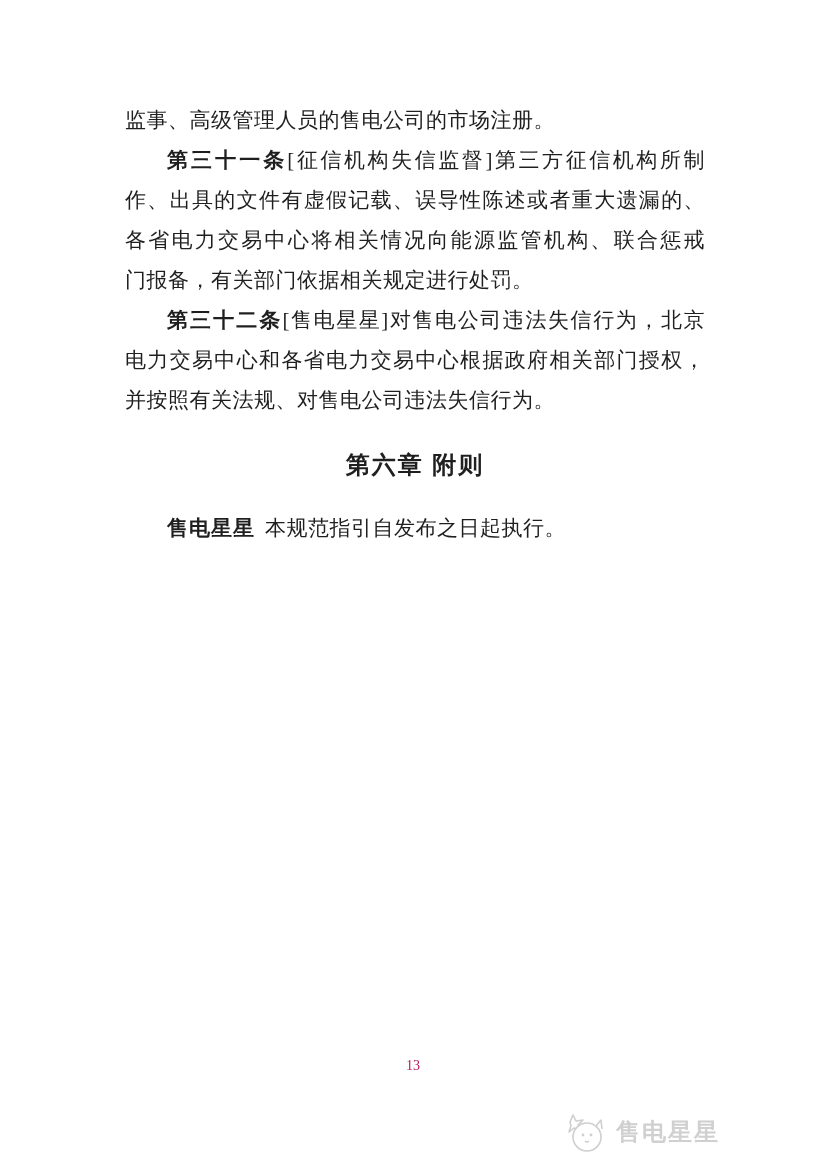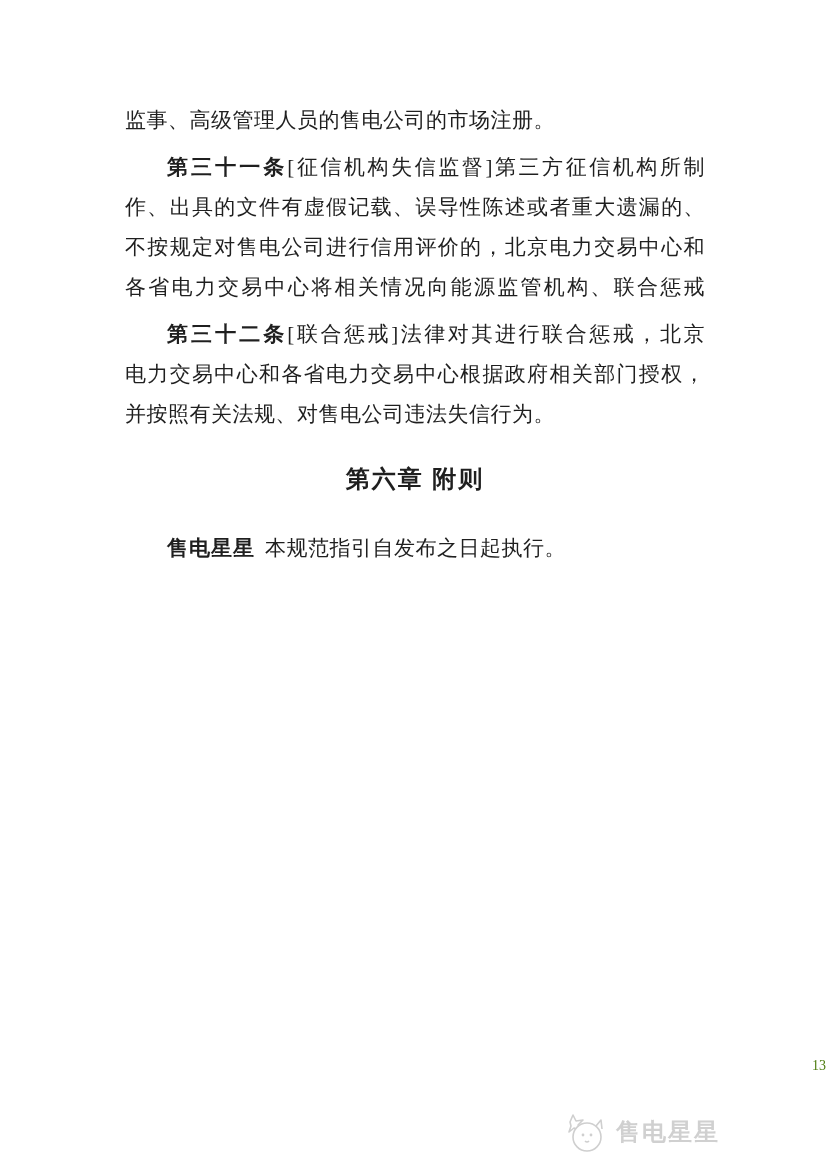--- a/index.html
+++ b/index.html
@@ -16,38 +16,38 @@
     height:40px;line-height:40px;
     font-size:21px;letter-spacing:0.5px;
     white-space:nowrap;
   }
   .justify{
     text-align:justify;
     text-align-last:justify;
     text-justify:distribute;
     white-space:normal;
   }
-  .indent{padding-left:42px;margin-top:7px;}
+  .indent{padding-left:42px;}
   .artnum{
     font-weight:bold;
     font-family:"Liberation Sans","DejaVu Sans",sans-serif;
     letter-spacing:1px;
   }
   .chapter{
     height:40px;line-height:40px;
-    margin:25px 0 29px 0;
+    margin:25px 0 23px 0;
     text-align:center;
     font-size:24px;font-weight:bold;
     font-family:"Liberation Sans","DejaVu Sans",sans-serif;
     letter-spacing:2px;
   }
   .gap-after-num{padding-left:10px;}
   .pagenum{
     position:absolute;top:1058px;left:0;width:826px;
-    text-align:right;font-size:14px;color:#4d7c0f;
+    text-align:center;font-size:14px;color:#be185d;
     font-family:"Liberation Serif","DejaVu Serif",serif;
   }
   .watermark{
     position:absolute;top:1108px;right:6px;
     display:flex;align-items:center;gap:8px;
     color:#cccccc;
   }
   .watermark .wm-text{
     font-size:24px;font-weight:bold;letter-spacing:2px;
     font-family:Liberation Sans, sans-serif;
@@ -61,25 +61,25 @@
 <div class="page">
 
   <main class="content">
 
     <div class="line">监事、高级管理人员的售电公司的市场注册。</div>
 
     <div class="line justify indent">
       <span class="artnum">第三十一条</span><span>[征信机构失信监督]第三方征信机构所制</span>
     </div>
     <div class="line justify">作、出具的文件有虚假记载、误导性陈述或者重大遗漏的、</div>
-    <div class="line justify">不按规定对售电公司进行信用评价的，北京电力交易中心和</div>
     <div class="line justify">各省电力交易中心将相关情况向能源监管机构、联合惩戒</div>
+    <div class="line">门报备，有关部门依据相关规定进行处罚。</div>
 
     <div class="line justify indent">
-      <span class="artnum">第三十二条</span><span>[联合惩戒]法律对其进行联合惩戒，北京</span>
+      <span class="artnum">第三十二条</span><span>[售电星星]对售电公司违法失信行为，北京</span>
     </div>
     <div class="line justify">电力交易中心和各省电力交易中心根据政府相关部门授权，</div>
     <div class="line">并按照有关法规、对售电公司违法失信行为。</div>
 
     <h2 class="chapter">第六章 附则</h2>
 
 
     <div class="line indent">
       <span class="artnum">售电星星</span><span class="gap-after-num">本规范指引自发布之日起执行。</span>
     </div>

